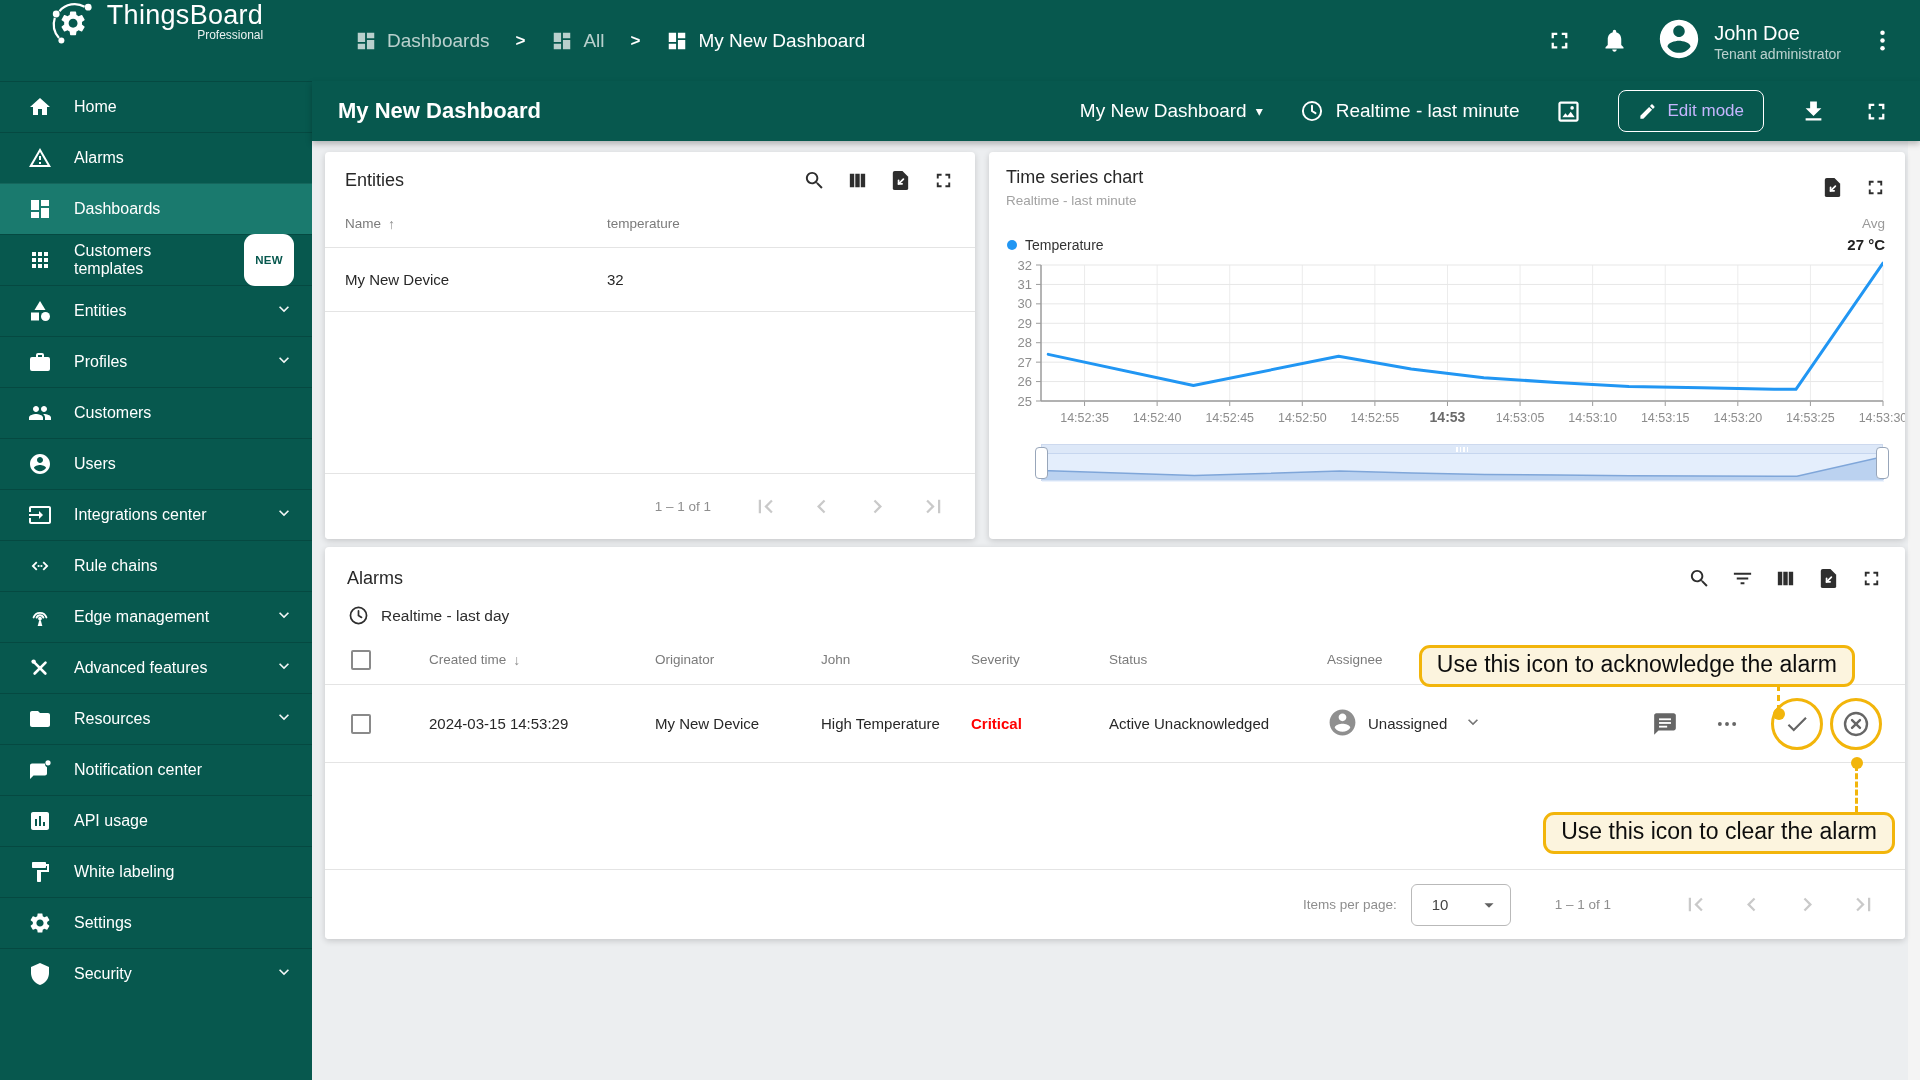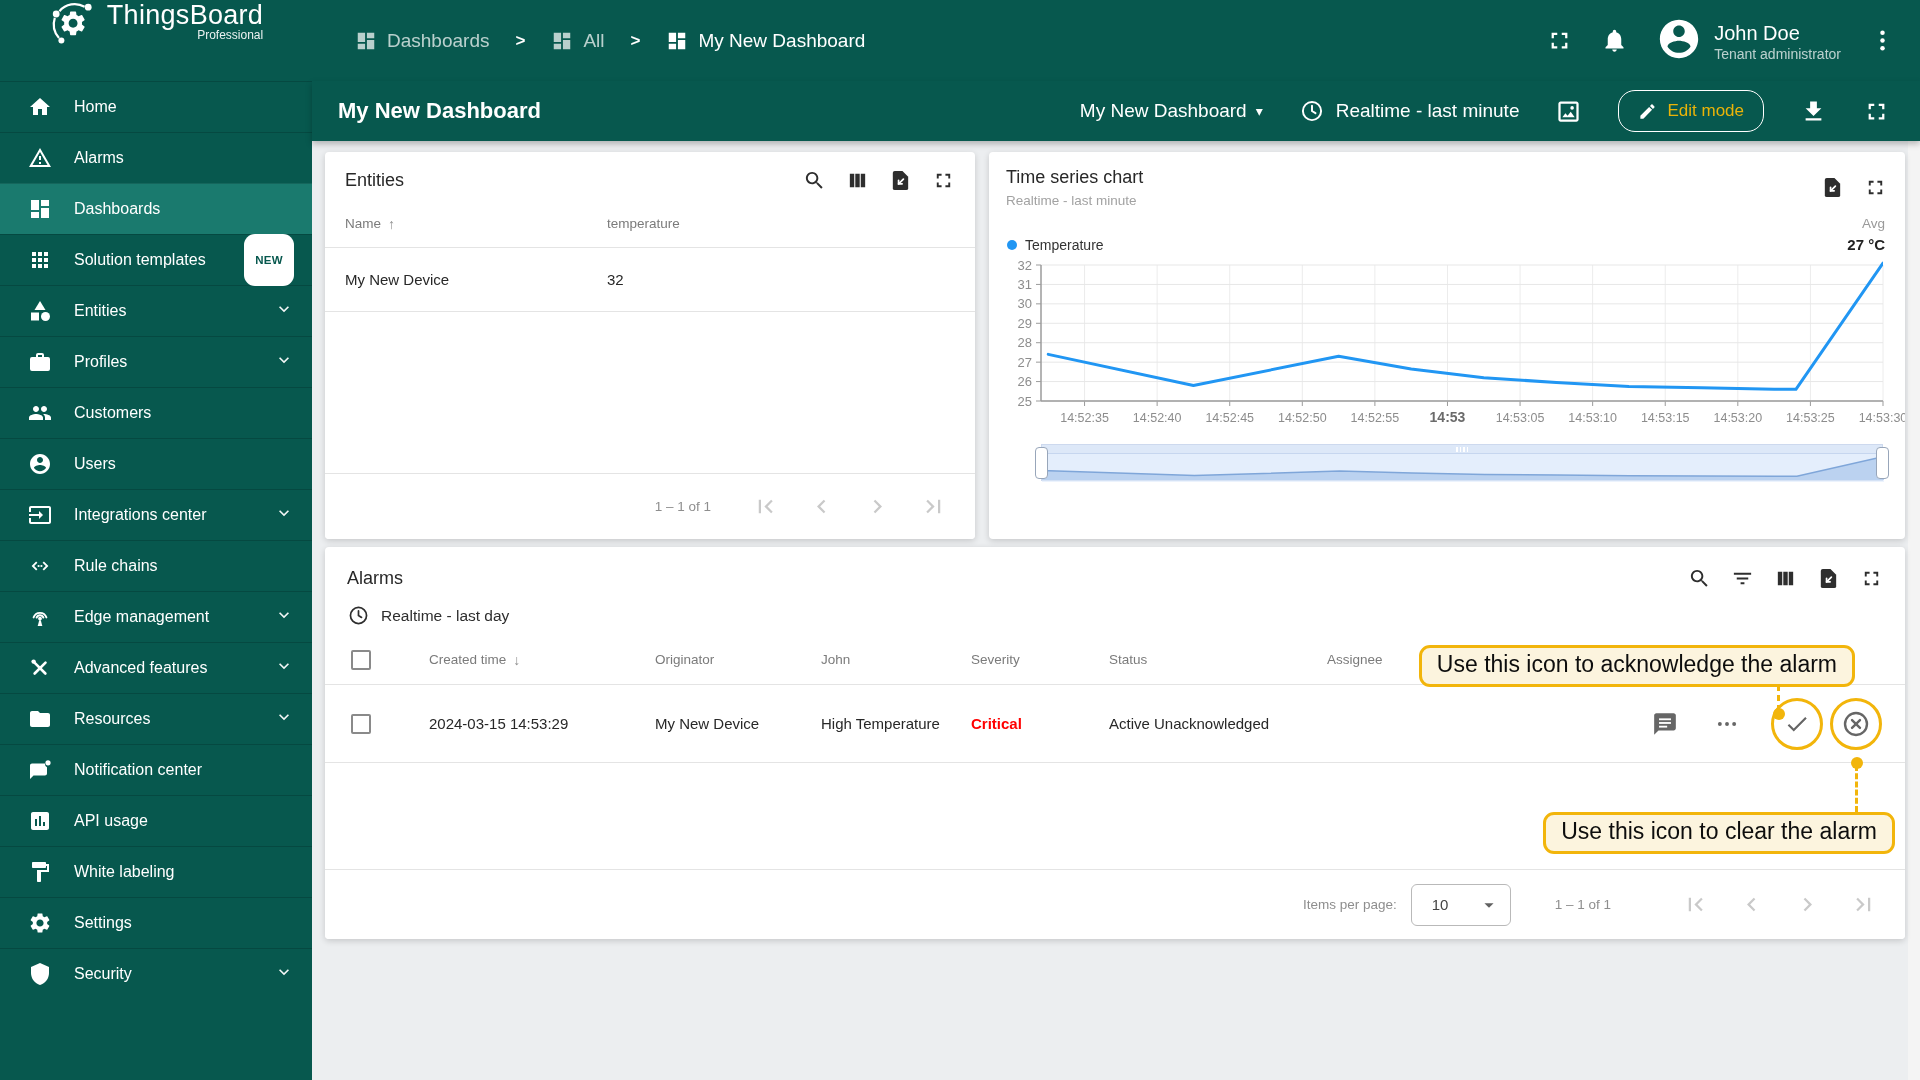--- a/index.html
+++ b/index.html
@@ -43,21 +43,21 @@
   .user-role{font-size:14px;opacity:.72;}
 
   .db-toolbar{height:60px;background:var(--primary);display:flex;align-items:center;color:#fff;padding:0 30px 0 26px;flex-shrink:0;box-shadow:0 3px 6px rgba(0,0,0,.25);position:relative;z-index:3;}
   .db-title{font-size:22px;font-weight:700;}
   .db-right{margin-left:auto;display:flex;align-items:center;gap:36px;}
   .state-select{display:flex;align-items:center;gap:9px;font-size:19px;cursor:pointer;}
   .caret-char{font-size:14px;}
   .tw-btn{display:flex;align-items:center;gap:11px;font-size:19px;cursor:pointer;background:none;border:none;color:#fff;}
   .tw-btn svg{width:26px;height:26px;}
   .db-right .ibtn svg{width:27px;height:27px;fill:#fff;}
-  .edit-btn{display:flex;align-items:center;gap:10px;border:1.5px solid #fff;border-radius:17px;height:42px;padding:0 19px;font-size:17px;font-weight:500;background:none;color:#eab308;cursor:pointer;}
+  .edit-btn{display:flex;align-items:center;gap:10px;border:1.5px solid #fff;border-radius:8px;height:42px;padding:0 19px;font-size:17px;font-weight:500;background:none;color:#c4b5fd;cursor:pointer;}
   .edit-btn svg{width:19px;height:19px;fill:#fff;}
 
   
   .content{flex:1;padding:11px 15px 0 13px;display:flex;flex-direction:column;gap:8px;min-height:0;position:relative;}
   .row1{display:flex;gap:14px;height:387px;flex-shrink:0;}
   .widget{background:#fff;border-radius:4px;box-shadow:0 2px 6px rgba(0,0,0,.16);position:relative;overflow:hidden;}
   .w-head{display:flex;align-items:center;padding:17px 20px 8px 20px;}
   .w-title{font-size:18px;font-weight:500;color:#282828;}
   .w-actions{margin-left:auto;display:flex;gap:20px;align-items:center;}
   .w-actions .ibtn svg{width:23px;height:23px;fill:#2e2e2e;}
@@ -173,21 +173,21 @@
         <svg viewBox="0 0 24 24">
             <path d="M3 13h8V3H3v10zm0 8h8v-6H3v6zm10 0h8V11h-8v10zm0-18v6h8V3h-8z"></path>
           </svg>
         <span>Dashboards</span>
       </div>
 
       <div class="nav-item">
         <svg viewBox="0 0 24 24">
             <path d="M4 8h4V4H4v4zm6 0h4V4h-4v4zm6-4v4h4V4h-4zM4 14h4v-4H4v4zm6 0h4v-4h-4v4zm6 0h4v-4h-4v4zM4 20h4v-4H4v4zm6 0h4v-4h-4v4zm6 0h4v-4h-4v4z"></path>
           </svg>
-        <span>Solution templates</span>
+        <span>Customers templates</span>
         <span class="badge-new">NEW</span>
       </div>
 
       <div class="nav-item">
         <svg viewBox="0 0 24 24">
             <path d="M12 2l-5.5 9h11L12 2z"></path>
             <circle cx="17.5" cy="17.5" r="4.5"></circle>
             <path d="M3 21.5h8v-8H3v8z"></path>
           </svg>
         <span>Entities</span>
@@ -665,20 +665,29 @@
           <span></span>
         </div>
 
         <div class="al-grid al-row">
           <span class="checkbox"></span>
           <span class="cell-created">2024-03-15 14:53:29</span>
           <span>My New Device</span>
           <span>High Temperature</span>
           <span class="sev-critical">Critical</span>
           <span>Active Unacknowledged</span>
+          <span class="assignee-cell">
+            <span class="avatar"><svg viewBox="0 0 24 24">
+                  <path d="M12 2C6.48 2 2 6.48 2 12s4.48 10 10 10 10-4.48 10-10S17.52 2 12 2zm0 3c1.66 0 3 1.34 3 3s-1.34 3-3 3-3-1.34-3-3 1.34-3 3-3zm0 14.2c-2.5 0-4.71-1.28-6-3.22.03-1.99 4-3.08 6-3.08 1.99 0 5.97 1.09 6 3.08-1.29 1.94-3.5 3.22-6 3.22z"></path>
+                </svg></span>
+            <span>Unassigned</span>
+            <span class="chev-sm"><svg viewBox="0 0 24 24">
+                  <path d="M7.4 8.6L12 13.2l4.6-4.6L18 10l-6 6-6-6z"></path>
+                </svg></span>
+          </span>
           <span></span>
           <button class="act-btn act-comment">
             <svg viewBox="0 0 24 24">
                 <path d="M20 2H4c-1.1 0-2 .9-2 2v18l4-4h14c1.1 0 2-.9 2-2V4c0-1.1-.9-2-2-2z"></path>
                 <g fill="#fff">
                   <rect x="6.5" y="6.8" width="11" height="1.7"></rect>
                   <rect x="6.5" y="10.2" width="11" height="1.7"></rect>
                   <rect x="6.5" y="13.6" width="7.5" height="1.7"></rect>
                 </g>
               </svg>

